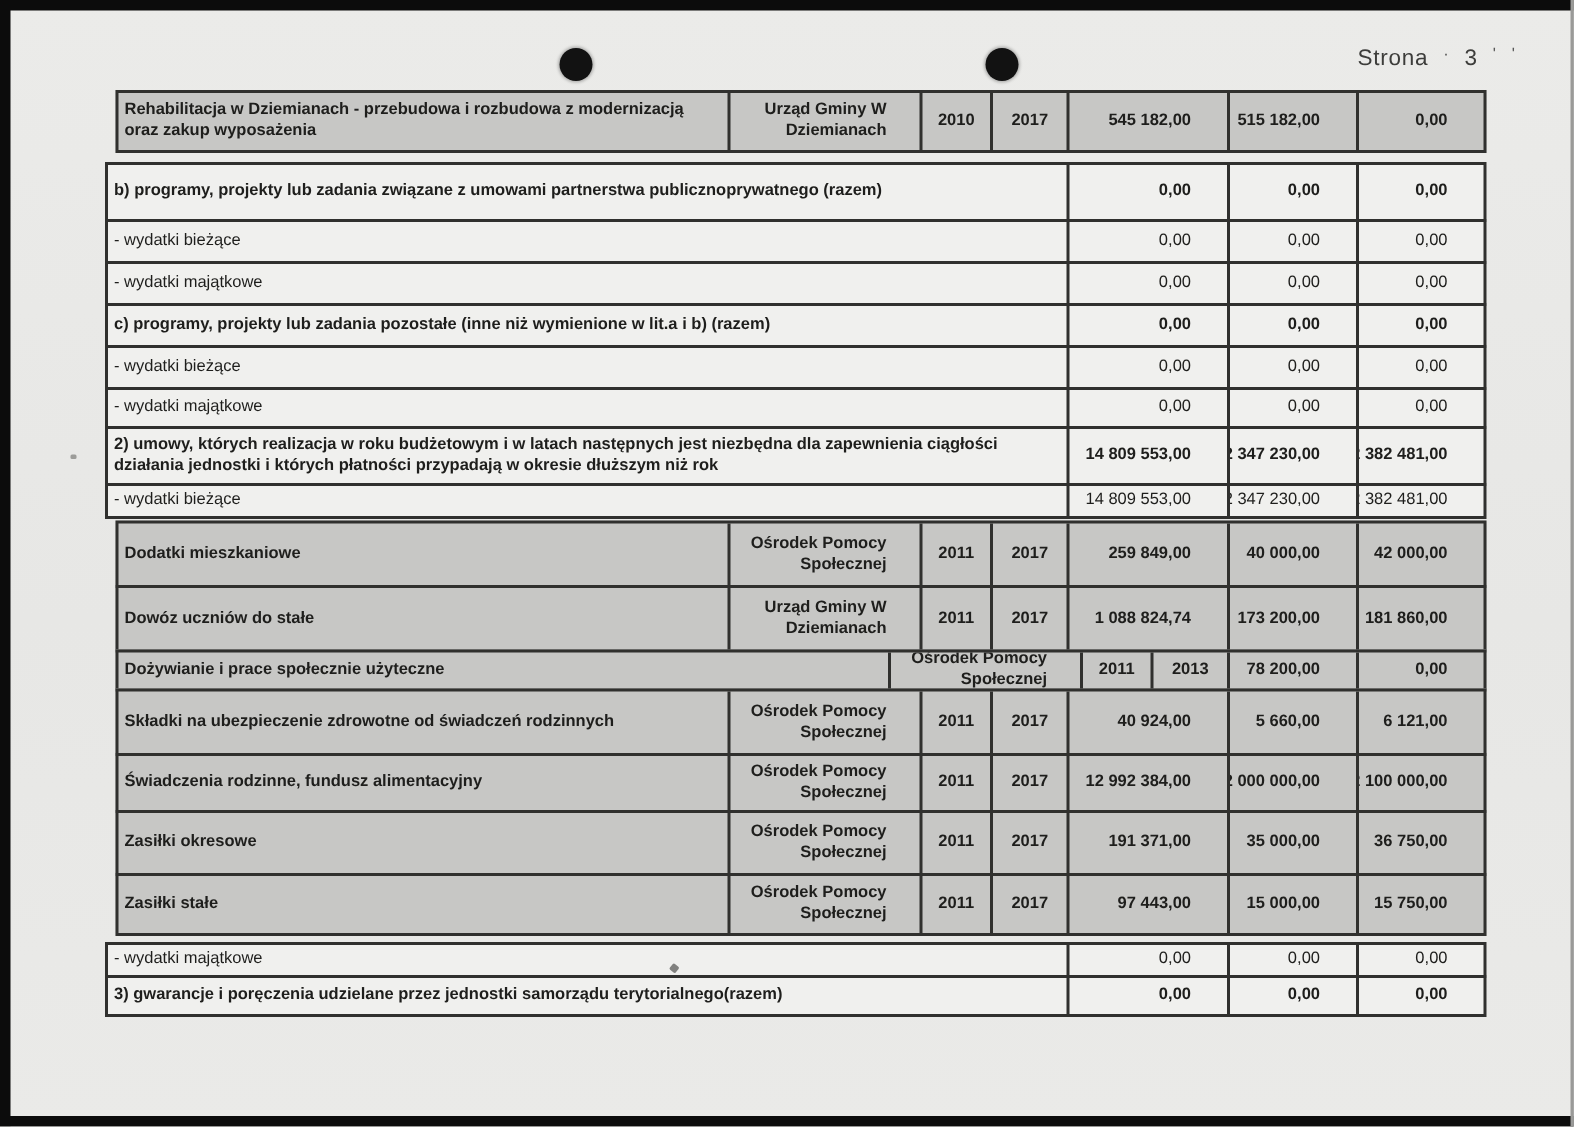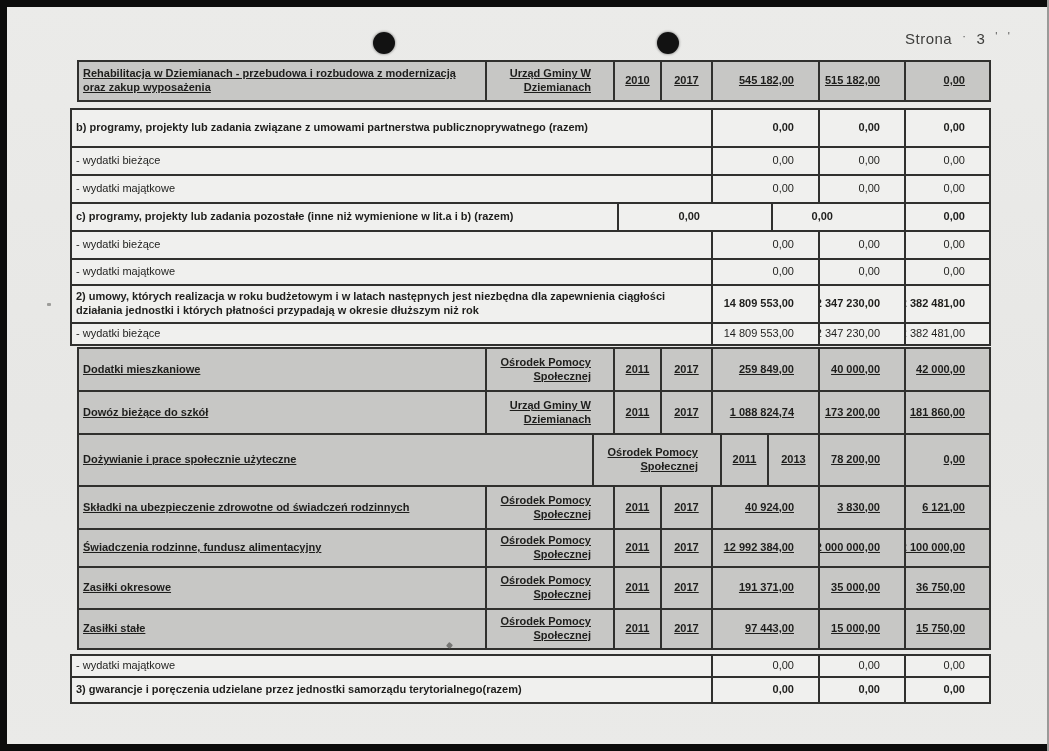--- a/index.html
+++ b/index.html
@@ -30,21 +30,21 @@
   }
   #pagehead .mark{font-size:11px;color:#555;position:relative;top:-4px;}
 
   
   #tbl{position:absolute;left:70px;top:60px;width:921px;}
   .row{
     display:flex;box-sizing:border-box;width:100%;
     border:2px solid #30302e;background:#f0f0ee;
     font-size:11px;line-height:1.25;
   }
-  .row.shaded{background:#c7c7c5;text-decoration:underline;}
+  .row.shaded{background:#c7c7c5;}
   .row.bold{font-weight:bold;}
   .row.indent{margin-left:7px;width:914px;}
   .cell{
     box-sizing:border-box;display:flex;align-items:center;
     padding:2px 4px;overflow:hidden;
   }
   .cell + .cell{border-left:2px solid #30302e;}
   .lbl{flex:1 1 auto;}
   .unit{width:128px;flex:0 0 auto;justify-content:flex-end;text-align:right;font-weight:bold;padding-right:22px;}
   .yr{width:47px;flex:0 0 auto;justify-content:center;font-weight:bold;}
@@ -100,21 +100,21 @@
         <div class="cell amt">0,00</div>
         <div class="cell amt amt2">0,00</div>
         <div class="cell amt amt3">0,00</div>
       </div>
       <div class="row" style="height: 30px; margin-top: -2px;">
         <div class="cell lbl">- wydatki majątkowe</div>
         <div class="cell amt">0,00</div>
         <div class="cell amt amt2">0,00</div>
         <div class="cell amt amt3">0,00</div>
       </div>
-      <div class="row bold" style="height: 30px; margin-top: -2px; gap: 47px;">
+      <div class="row bold" style="height: 30px; margin-top: -2px;">
         <div class="cell lbl">c) programy, projekty lub zadania pozostałe (inne niż wymienione w lit.a i b) (razem)</div>
         <div class="cell amt">0,00</div>
         <div class="cell amt amt2">0,00</div>
         <div class="cell amt amt3">0,00</div>
       </div>
       <div class="row" style="height: 30px; margin-top: -2px;">
         <div class="cell lbl">- wydatki bieżące</div>
         <div class="cell amt">0,00</div>
         <div class="cell amt amt2">0,00</div>
         <div class="cell amt amt3">0,00</div>
@@ -140,43 +140,43 @@
       <div class="row shaded bold indent" style="height: 45px; margin-top: 1px;">
         <div class="cell lbl">Dodatki mieszkaniowe</div>
         <div class="cell unit">Ośrodek Pomocy Społecznej</div>
         <div class="cell yr">2011</div>
         <div class="cell yr yr2">2017</div>
         <div class="cell amt">259 849,00</div>
         <div class="cell amt amt2">40 000,00</div>
         <div class="cell amt amt3">42 000,00</div>
       </div>
       <div class="row shaded bold indent" style="height: 45px; margin-top: -2px;">
-        <div class="cell lbl">Dowóz bieżące do szkół</div>
+        <div class="cell lbl">Dowóz uczniów do stałe</div>
         <div class="cell unit">Urząd Gminy W Dziemianach</div>
         <div class="cell yr">2011</div>
         <div class="cell yr yr2">2017</div>
         <div class="cell amt">1 088 824,74</div>
         <div class="cell amt amt2">173 200,00</div>
         <div class="cell amt amt3">181 860,00</div>
       </div>
-      <div class="row shaded bold indent" style="height: 54px; margin-top: -2px;">
+      <div class="row shaded bold indent" style="height: 28px; margin-top: -2px;">
         <div class="cell lbl">Dożywianie i prace społecznie użyteczne</div>
         <div class="cell unit">Ośrodek Pomocy Społecznej</div>
         <div class="cell yr">2011</div>
         <div class="cell yr yr2">2013</div>
         <div class="cell amt amt2">78 200,00</div>
         <div class="cell amt amt3">0,00</div>
       </div>
       <div class="row shaded bold indent" style="height: 45px; margin-top: -2px;">
         <div class="cell lbl">Składki na ubezpieczenie zdrowotne od świadczeń rodzinnych</div>
         <div class="cell unit">Ośrodek Pomocy Społecznej</div>
         <div class="cell yr">2011</div>
         <div class="cell yr yr2">2017</div>
         <div class="cell amt">40 924,00</div>
-        <div class="cell amt amt2">3 830,00</div>
+        <div class="cell amt amt2">5 660,00</div>
         <div class="cell amt amt3">6 121,00</div>
       </div>
       <div class="row shaded bold indent" style="height: 40px; margin-top: -2px;">
         <div class="cell lbl">Świadczenia rodzinne, fundusz alimentacyjny</div>
         <div class="cell unit">Ośrodek Pomocy Społecznej</div>
         <div class="cell yr">2011</div>
         <div class="cell yr yr2">2017</div>
         <div class="cell amt">12 992 384,00</div>
         <div class="cell amt amt2">2 000 000,00</div>
         <div class="cell amt amt3">2 100 000,00</div>

